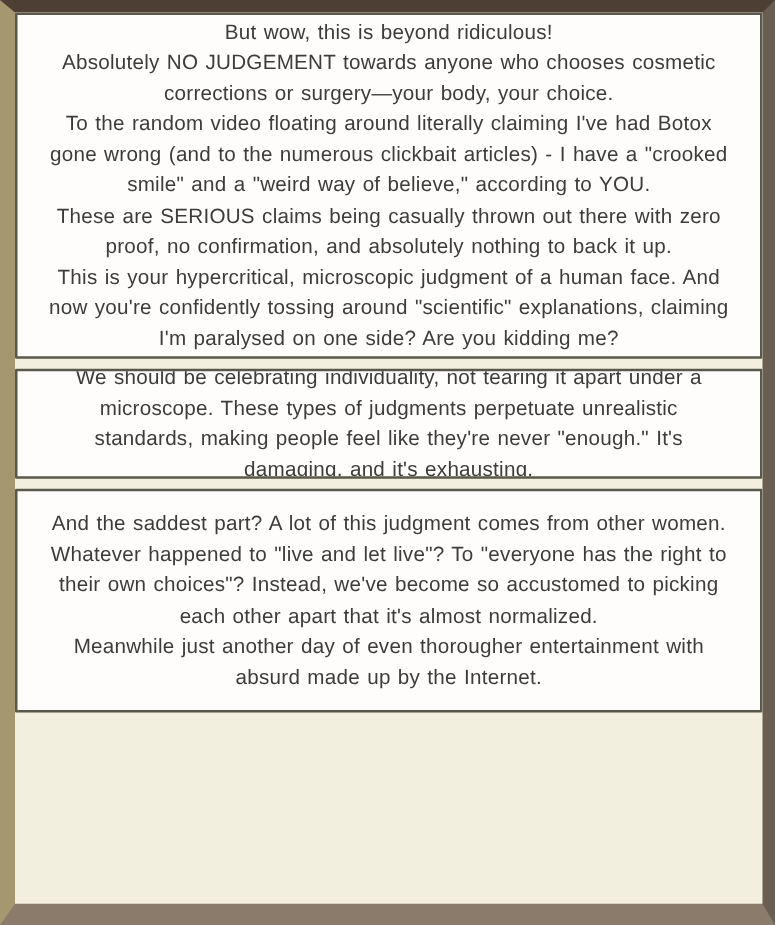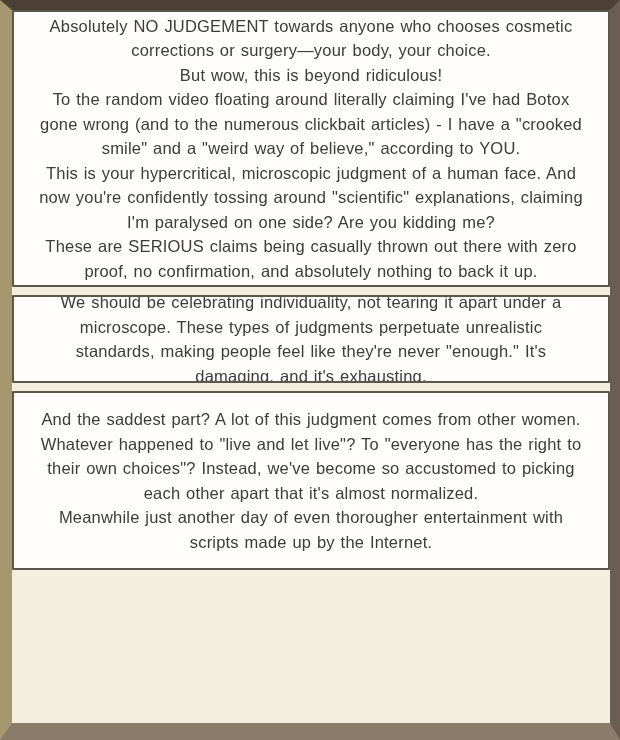--- a/index.html
+++ b/index.html
@@ -53,27 +53,27 @@
     text-align: center;
     word-spacing: 1px;
   }
 </style>
 </head>
 <body>
 
 <div class="frame">
   <div class="cards">
       <div class="card">
+        <p class="para">But wow, this is beyond ridiculous!</p>
         <p class="para">Absolutely NO JUDGEMENT towards anyone who chooses cosmetic corrections or surgery—your body, your choice.</p>
-        <p class="para">But wow, this is beyond ridiculous!</p>
         <p class="para">To the random video floating around literally claiming I've had Botox gone wrong (and to the numerous clickbait articles) - I have a "crooked smile" and a "weird way of believe," according to YOU.</p>
+        <p class="para">These are SERIOUS claims being casually thrown out there with zero proof, no confirmation, and absolutely nothing to back it up.</p>
         <p class="para">This is your hypercritical, microscopic judgment of a human face. And now you're confidently tossing around "scientific" explanations, claiming I'm paralysed on one side? Are you kidding me?</p>
-        <p class="para">These are SERIOUS claims being casually thrown out there with zero proof, no confirmation, and absolutely nothing to back it up.</p>
       </div>
       <div class="card">
         <p class="para">We should be celebrating individuality, not tearing it apart under a microscope. These types of judgments perpetuate unrealistic standards, making people feel like they're never "enough." It's damaging, and it's exhausting.</p>
       </div>
       <div class="card">
         <p class="para">And the saddest part? A lot of this judgment comes from other women. Whatever happened to "live and let live"? To "everyone has the right to their own choices"? Instead, we've become so accustomed to picking each other apart that it's almost normalized.</p>
-        <p class="para">Meanwhile just another day of even thorougher entertainment with scripts made up by the Internet.</p>
+        <p class="para">Meanwhile just another day of even thorougher entertainment with absurd made up by the Internet.</p>
       </div>
     </div>
 </div>
 
 </body></html>

